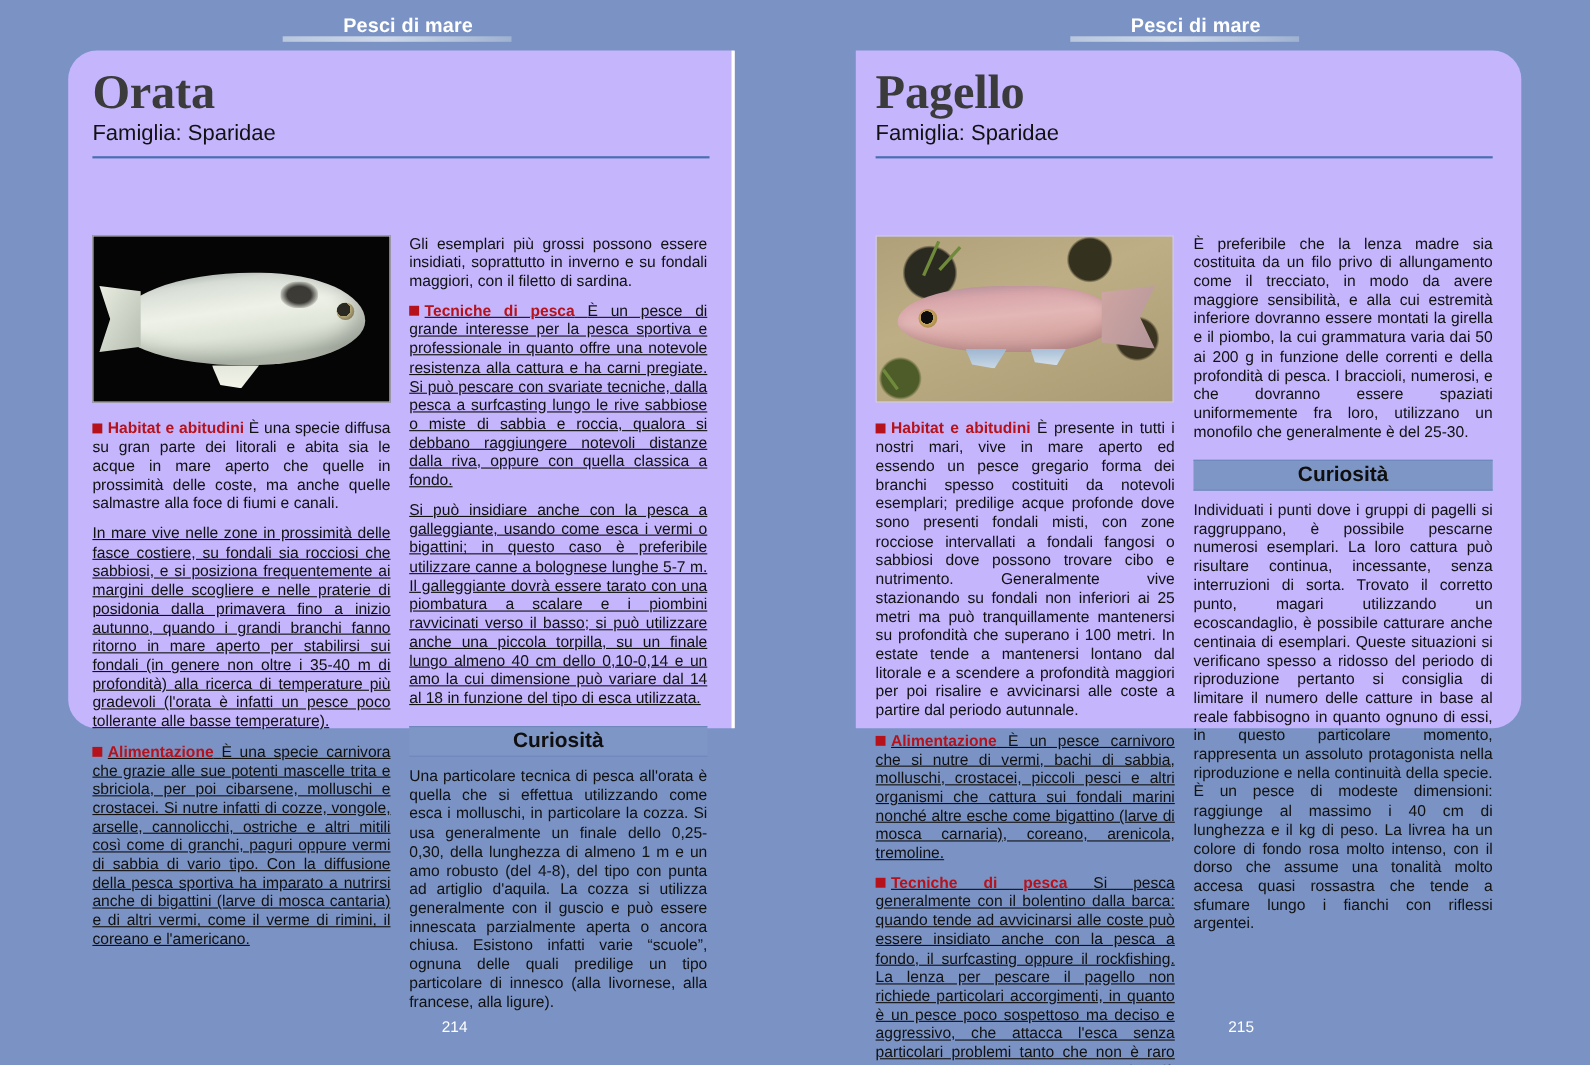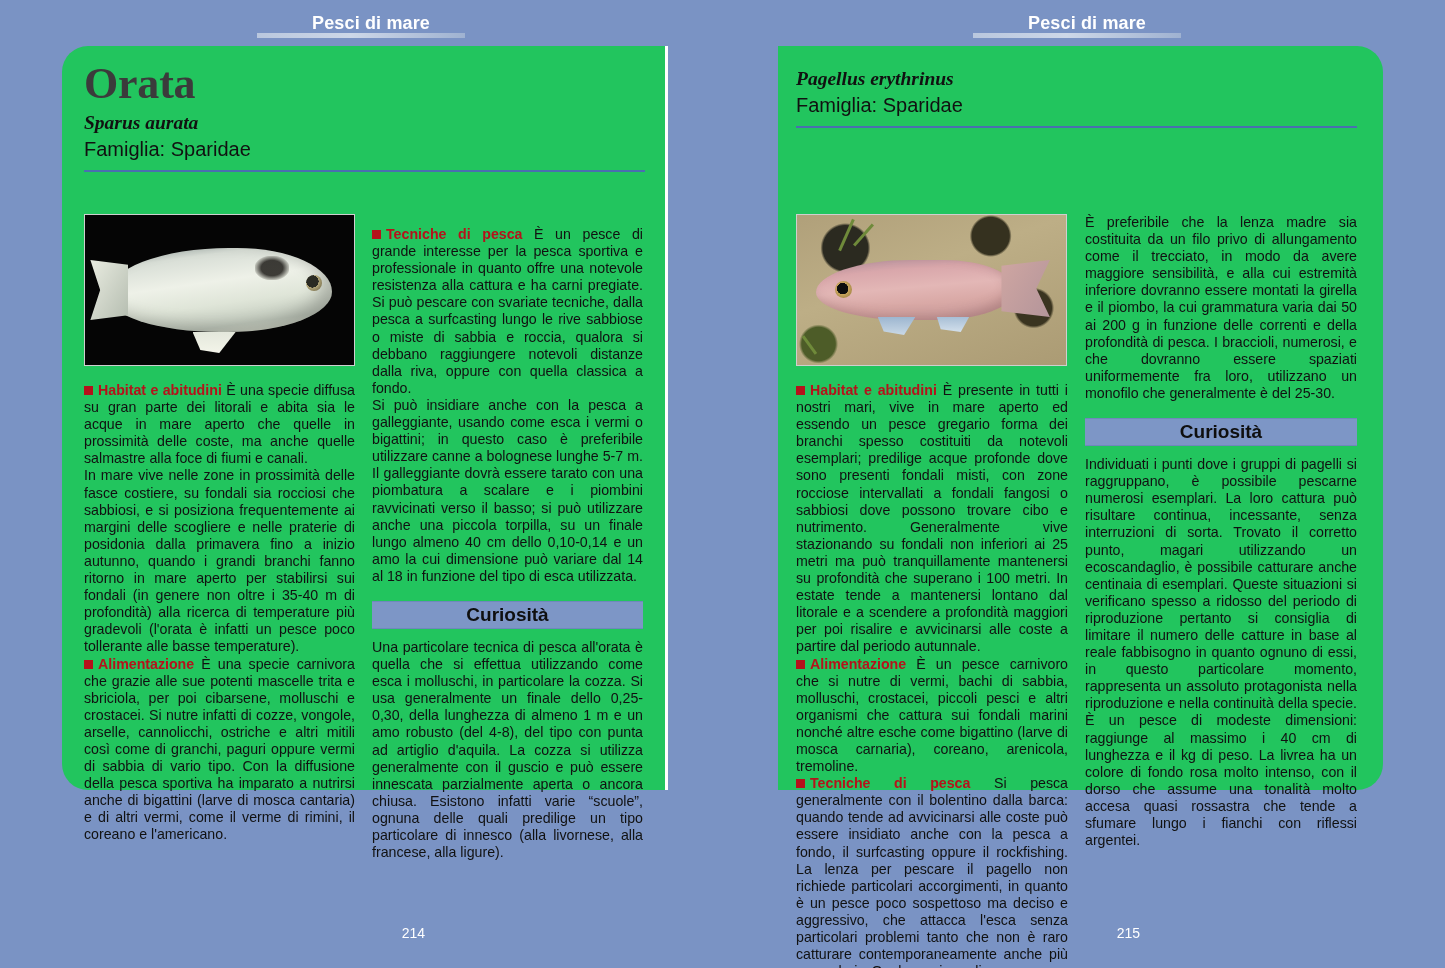--- a/index.html
+++ b/index.html
@@ -44,22 +44,22 @@
     background: linear-gradient(to right, #b9c7de 0%, #cdd7e8 45%, #9fb2d1 100%);
   }
   .runhead.left  .runhead-rule { left: 195px; }
   .runhead.right .runhead-rule { left: 195px; }
 
   
   .page {
     position: absolute;
     top: 46px;
     width: 605px;
-    height: 744px;
-    background: #22c55e;
+    height: 616px;
+    background: #c4b5fd;
     box-sizing: border-box;
   }
   .page.left  { left: 62px;  border-radius: 26px 0 0 26px; }
   .page.right { left: 778px; border-radius: 0 26px 26px 0; }
   .page.left::after {
     content: "";
     position: absolute;
     right: -1px; top: 0; bottom: 0; width: 3px;
     background: #ffffff;
   }
@@ -217,21 +217,21 @@
   
   p.body {
     margin: 0;
     font-size: 14.2px;
     line-height: 17.1px;
     color: #111111;
     text-align: justify;
     text-justify: inter-word;
     hyphens: manual;
   }
-  p.body + p.body { margin-top: 0; }
+  p.body + p.body { margin-top: 10px; text-decoration: underline; }
   p.body.gap { margin-top: 12px; }
 
   .tag {
     color: #b5121b;
     font-weight: bold;
     white-space: nowrap;
   }
   .tag .sq {
     display: inline-block;
     width: 9px; height: 9px;
@@ -285,21 +285,20 @@
 </div>
 <div class="runhead right">
   <div class="runhead-text">Pesci di mare</div>
   <div class="runhead-rule"></div>
 </div>
 
 <div class="page left">
   <div class="page-inner">
 
     <h1 class="title">Orata</h1>
-    <div class="latin">Sparus aurata</div>
     <div class="family">Famiglia: Sparidae</div>
     <div class="title-rule"></div>
 
     <div class="cols">
 
       <div class="col">
         <div class="photo orata">
           <div class="fish-orata"></div>
           <div class="fish-orata-tail"></div>
           <div class="fish-orata-anal"></div>
@@ -307,36 +306,37 @@
           <div class="fish-orata-eye"></div>
         </div>
 
         <p class="body"><span class="tag"><span class="sq"></span><span>Habitat e abitudini</span></span> <span>È una specie diffusa su gran parte dei litorali e abita sia le acque in mare aperto che quelle in prossimità delle coste, ma anche quelle salmastre alla foce di fiumi e canali.</span></p>
         <p class="body">In mare vive nelle zone in prossimità delle fasce costiere, su fondali sia rocciosi che sabbiosi, e si posiziona frequentemente ai margini delle scogliere e nelle praterie di posidonia dalla primavera fino a inizio autunno, quando i grandi branchi fanno ritorno in mare aperto per stabilirsi sui fondali (in genere non oltre i 35-40 m di profondità) alla ricerca di temperature più gradevoli (l'orata è infatti un pesce poco tollerante alle basse temperature).</p>
 
         <p class="body gap"><span class="tag"><span class="sq"></span><span>Alimentazione</span></span> <span>È una specie carnivora che grazie alle sue potenti mascelle trita e sbriciola, per poi cibarsene, molluschi e crostacei. Si nutre infatti di cozze, vongole, arselle, cannolicchi, ostriche e altri mitili così come di granchi, paguri oppure vermi di sabbia di vario tipo. Con la diffusione della pesca sportiva ha imparato a nutrirsi anche di bigattini (larve di mosca cantaria) e di altri vermi, come il verme di rimini, il coreano e l'americano.</span></p>
       </div>
 
       <div class="col">
+        <p class="body">Gli esemplari più grossi possono essere insidiati, soprattutto in inverno e su fondali maggiori, con il filetto di sardina.</p>
 
         <p class="body gap"><span class="tag"><span class="sq"></span><span>Tecniche di pesca</span></span> <span>È un pesce di grande interesse per la pesca sportiva e professionale in quanto offre una notevole resistenza alla cattura e ha carni pregiate. Si può pescare con svariate tecniche, dalla pesca a surfcasting lungo le rive sabbiose o miste di sabbia e roccia, qualora si debbano raggiungere notevoli distanze dalla riva, oppure con quella classica a fondo.</span></p>
         <p class="body">Si può insidiare anche con la pesca a galleggiante, usando come esca i vermi o bigattini; in questo caso è preferibile utilizzare canne a bolognese lunghe 5-7 m. Il galleggiante dovrà essere tarato con una piombatura a scalare e i piombini ravvicinati verso il basso; si può utilizzare anche una piccola torpilla, su un finale lungo almeno 40 cm dello 0,10-0,14 e un amo la cui dimensione può variare dal 14 al 18 in funzione del tipo di esca utilizzata.</p>
 
         <div class="curio-head">Curiosità</div>
         <p class="curio">Una particolare tecnica di pesca all'orata è quella che si effettua utilizzando come esca i molluschi, in particolare la cozza. Si usa generalmente un finale dello 0,25-0,30, della lunghezza di almeno 1 m e un amo robusto (del 4-8), del tipo con punta ad artiglio d'aquila. La cozza si utilizza generalmente con il guscio e può essere innescata parzialmente aperta o ancora chiusa. Esistono infatti varie “scuole”, ognuna delle quali predilige un tipo particolare di innesco (alla livornese, alla francese, alla ligure).</p>
       </div>
 
     </div>
   </div>
 </div>
 
 <div class="page right">
   <div class="page-inner">
 
-    <div class="latin">Pagellus erythrinus</div>
+    <h1 class="title">Pagello</h1>
     <div class="family">Famiglia: Sparidae</div>
     <div class="title-rule"></div>
 
     <div class="cols">
 
       <div class="col">
         <div class="photo pagello">
           <div class="grass" style="left:18%;top:2%;width:3px;height:34px;transform:rotate(24deg);"></div>
           <div class="grass" style="left:24%;top:4%;width:3px;height:28px;transform:rotate(42deg);"></div>
           <div class="grass" style="left:4%;bottom:6%;width:3px;height:22px;transform:rotate(-36deg);"></div>

